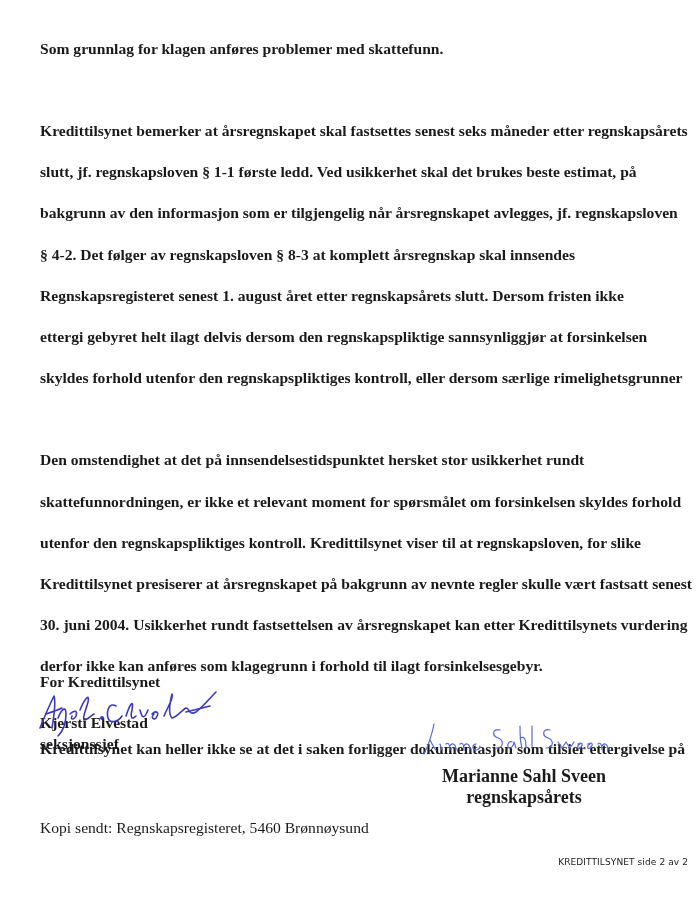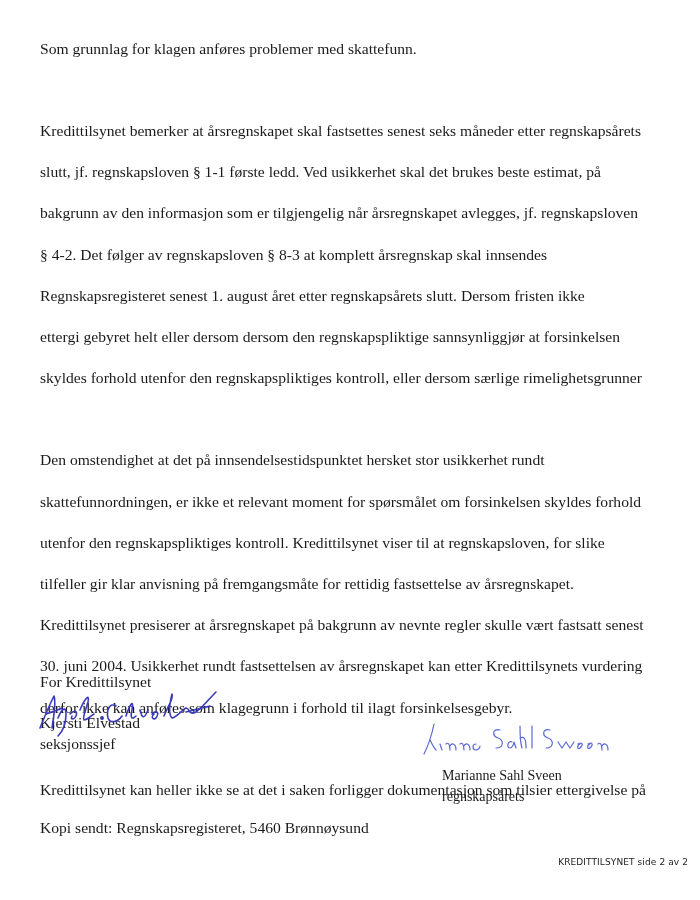--- a/index.html
+++ b/index.html
@@ -23,34 +23,36 @@
       font-size: 15.6px;
       line-height: 20.6px;
     }
     .para {
       margin: 0 0 20.6px 0;
       white-space: pre-line;
     }
     .line {
       display: block;
       white-space: nowrap;
+      font-weight: bold;
     }
     .sig-left {
       position: absolute;
       left: 40px;
       top: 672px;
       font-size: 15.6px;
       line-height: 20.6px;
     }
     .sig-right {
       position: absolute;
       left: 442px;
       top: 766px;
-      font-size: 14px;
+      font-size: 18px;
       line-height: 20.6px;
+      text-align: center;
     }
     .signature-svg {
       position: absolute;
     }
     .copy {
       position: absolute;
       left: 40px;
       top: 818px;
       font-size: 15.6px;
       line-height: 20.6px;
@@ -72,28 +74,27 @@
 <div class="page">
   <div class="para">
     <span class="line">Som grunnlag for klagen anføres problemer med skattefunn.</span>
   </div>
   <div class="para">
     <span class="line">Kredittilsynet bemerker at årsregnskapet skal fastsettes senest seks måneder etter regnskapsårets</span>
     <span class="line">slutt, jf. regnskapsloven § 1-1 første ledd. Ved usikkerhet skal det brukes beste estimat, på</span>
     <span class="line">bakgrunn av den informasjon som er tilgjengelig når årsregnskapet avlegges, jf. regnskapsloven</span>
     <span class="line">§ 4-2. Det følger av regnskapsloven § 8-3 at komplett årsregnskap skal innsendes</span>
     <span class="line">Regnskapsregisteret senest 1. august året etter regnskapsårets slutt. Dersom fristen ikke</span>
-    <span class="line">ettergi gebyret helt eller dersom dersom den regnskapspliktige sannsynliggjør at forsinkelsen</span>
+    <span class="line">ettergi gebyret helt ilagt delvis dersom den regnskapspliktige sannsynliggjør at forsinkelsen</span>
     <span class="line">skyldes forhold utenfor den regnskapspliktiges kontroll, eller dersom særlige rimelighetsgrunner</span>
   </div>
   <div class="para">
     <span class="line">Den omstendighet at det på innsendelsestidspunktet hersket stor usikkerhet rundt</span>
     <span class="line">skattefunnordningen, er ikke et relevant moment for spørsmålet om forsinkelsen skyldes forhold</span>
     <span class="line">utenfor den regnskapspliktiges kontroll. Kredittilsynet viser til at regnskapsloven, for slike</span>
-    <span class="line">tilfeller gir klar anvisning på fremgangsmåte for rettidig fastsettelse av årsregnskapet.</span>
     <span class="line">Kredittilsynet presiserer at årsregnskapet på bakgrunn av nevnte regler skulle vært fastsatt senest</span>
     <span class="line">30. juni 2004. Usikkerhet rundt fastsettelsen av årsregnskapet kan etter Kredittilsynets vurdering</span>
     <span class="line">derfor ikke kan anføres som klagegrunn i forhold til ilagt forsinkelsesgebyr.</span>
   </div>
   <div class="para">
     <span class="line">Kredittilsynet kan heller ikke se at det i saken forligger dokumentasjon som tilsier ettergivelse på</span>
     
     
     
     

